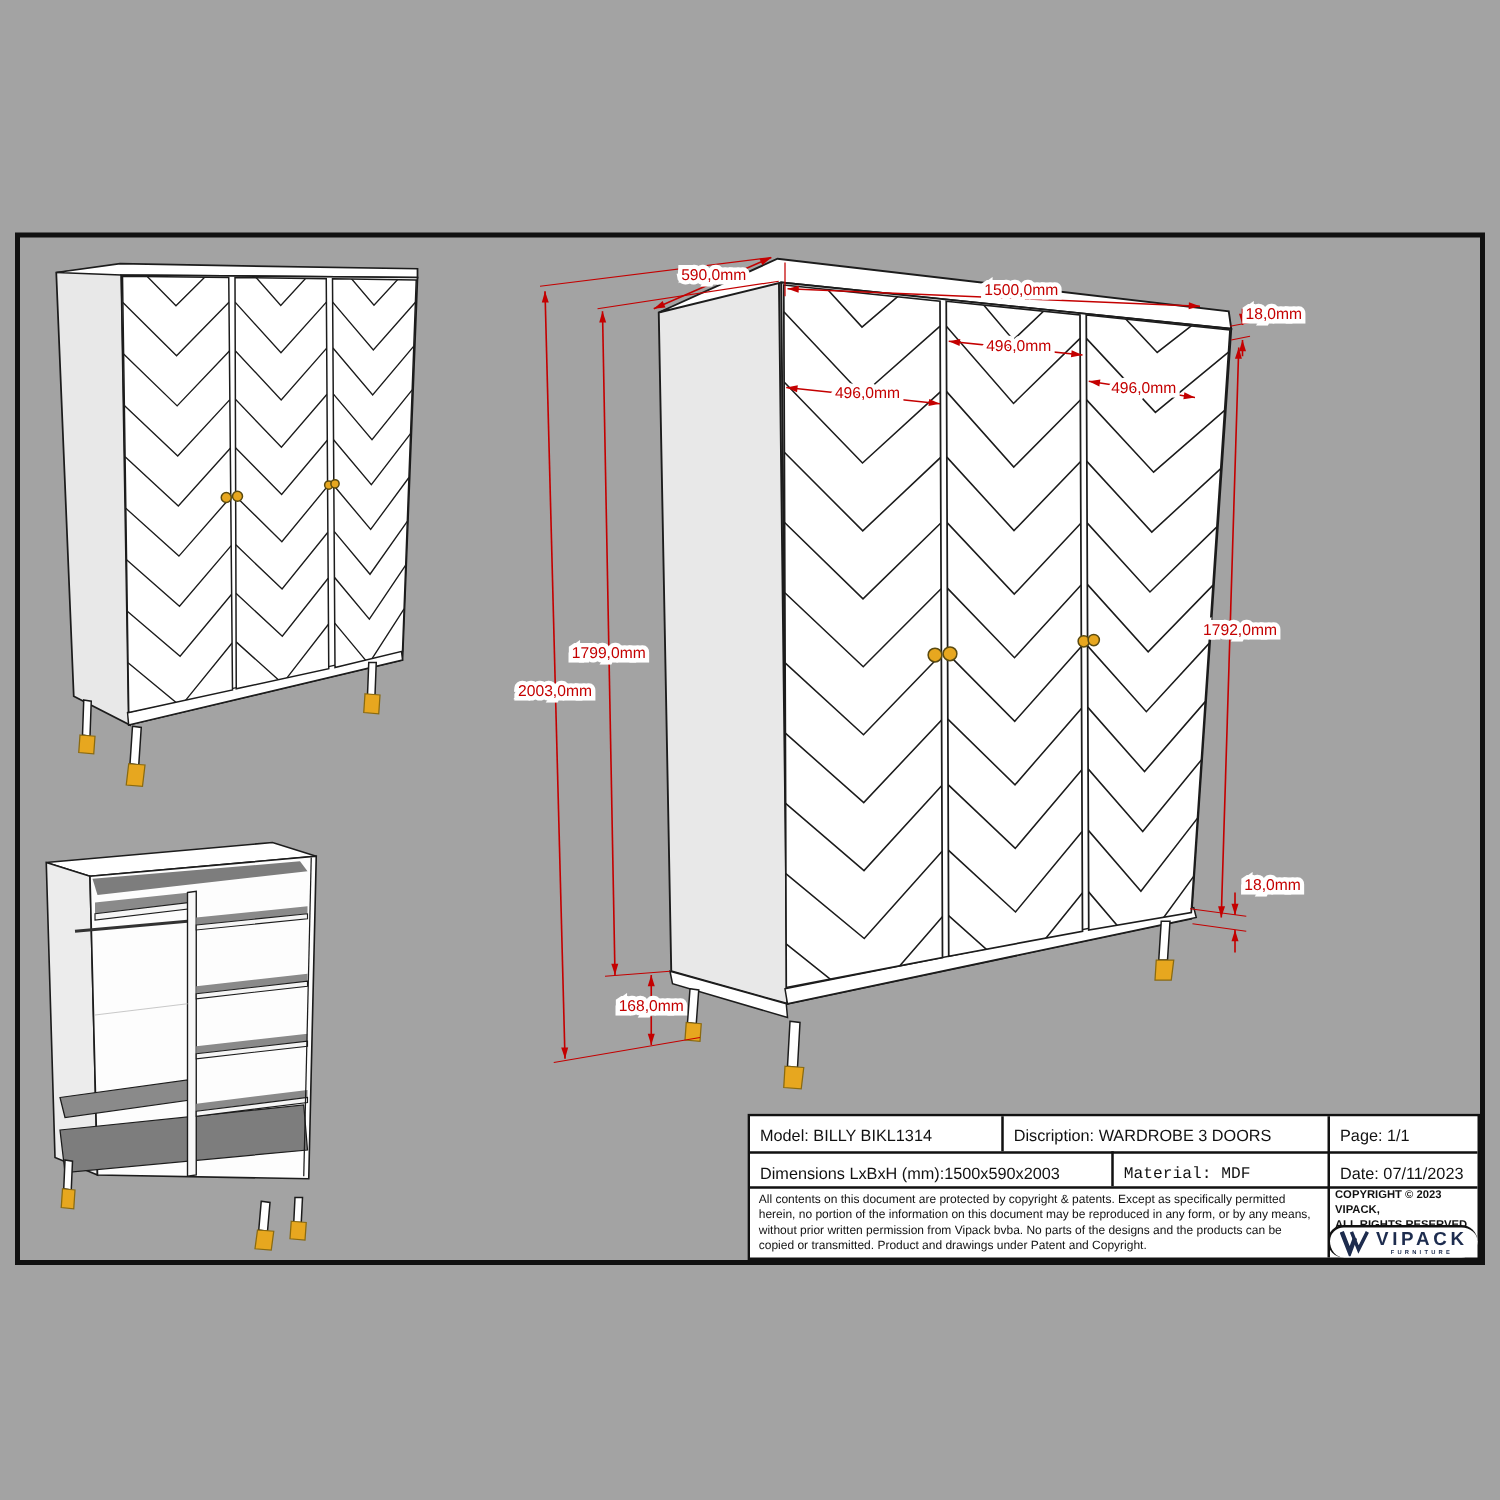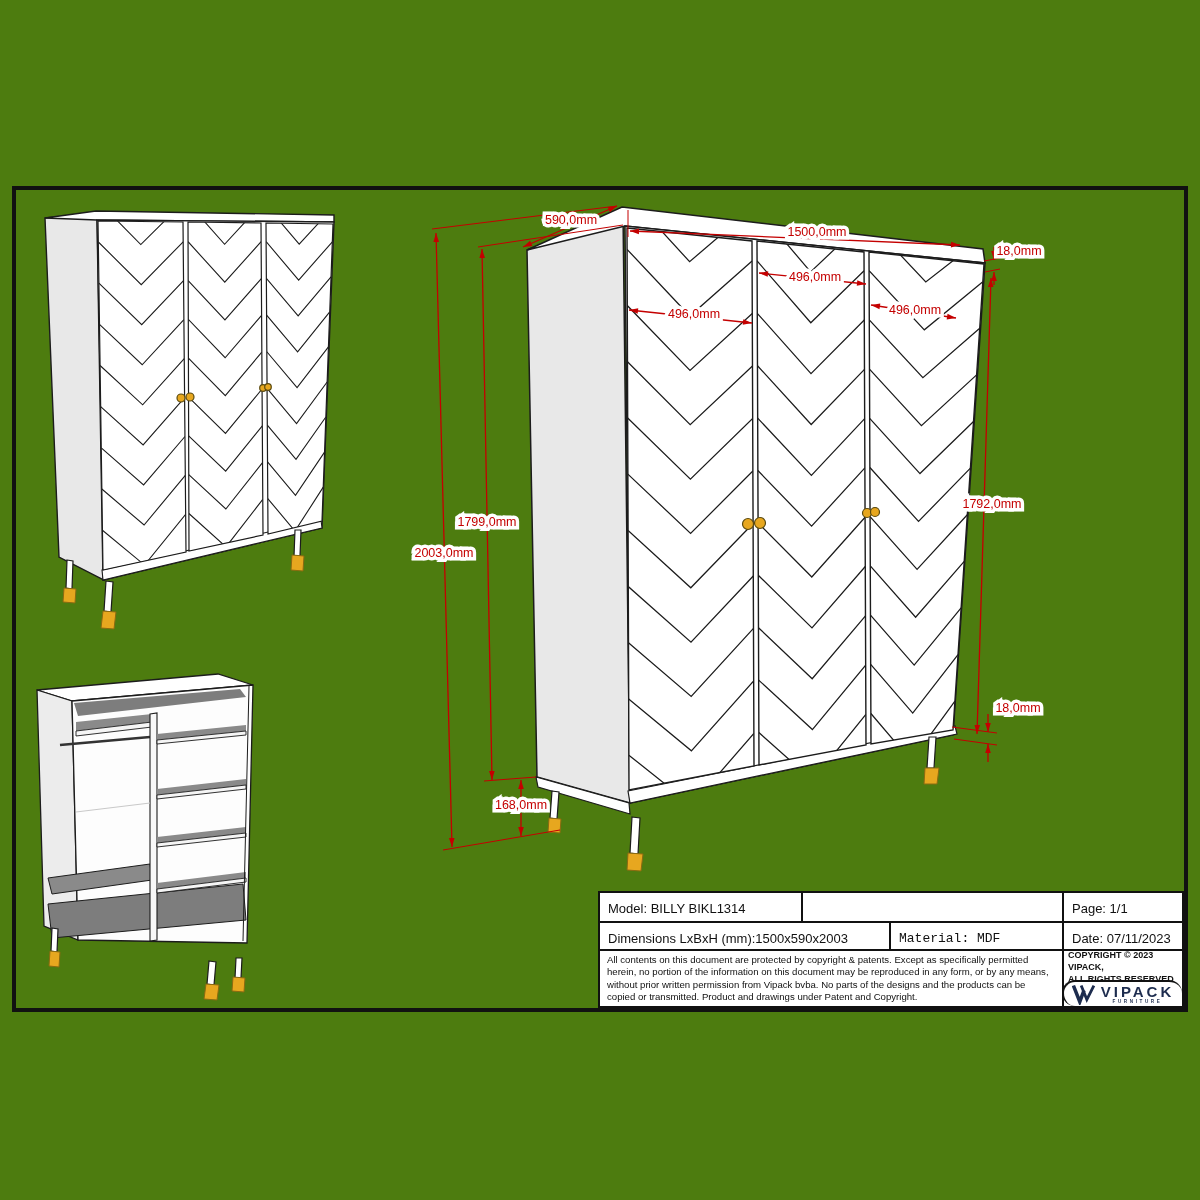--- a/index.html
+++ b/index.html
@@ -1,16 +1,16 @@
 <!DOCTYPE html>
 <html><head>
 <meta charset="utf-8">
 <style>
   html,body{margin:0;padding:0;background:#fff;}
-  #page{position:relative;width:1200px;height:1200px;background:#4d7c0f;overflow:hidden;
+  #page{position:relative;width:1200px;height:1200px;background:#a3a3a3;overflow:hidden;
         font-family:"Liberation Sans",sans-serif;}
   #frame{position:absolute;left:12px;top:186px;width:1176px;height:826px;
          border:4px solid #111;box-sizing:border-box;background:transparent;}
   #drawing{position:absolute;left:0;top:0;}
   
   #titleblock{position:absolute;left:598px;top:891px;width:586px;height:117px;
               border:2px solid #111;box-sizing:border-box;background:#fff;font-size:13px;color:#111;}
   .tb-div{position:absolute;background:#111;}
   .tb-cell{position:absolute;display:flex;align-items:center;padding:15px 8px;box-sizing:border-box;
            white-space:nowrap;overflow:hidden;}
@@ -281,20 +281,23 @@
 
     <div class="tb-div" style="left:0;top:28px;width:582px;height:2px;"></div>
     <div class="tb-div" style="left:0;top:56px;width:582px;height:2px;"></div>
     <div class="tb-div" style="left:201px;top:0;width:2px;height:28px;"></div>
     <div class="tb-div" style="left:289px;top:28px;width:2px;height:28px;"></div>
     <div class="tb-div" style="left:462px;top:0;width:2px;height:113px;"></div>
 
     <div class="tb-cell" style="left:0;top:0;width:201px;height:28px;">
       <span>Model: BILLY BIKL1314</span>
     </div>
+    <div class="tb-cell" style="left:203px;top:0;width:259px;height:28px;">
+      <span>Discription: WARDROBE 3 DOORS</span>
+    </div>
     <div class="tb-cell" style="left:464px;top:0;width:118px;height:28px;">
       <span>Page: 1/1</span>
     </div>
     <div class="tb-cell" style="left:0;top:30px;width:268px;height:26px;">
       <span>Dimensions LxBxH (mm):1500x590x2003</span>
     </div>
     <div class="tb-cell" style="left:291px;top:30px;width:171px;height:26px;font-family:Liberation Mono, monospace;">
       <span>Material: MDF</span>
     </div>
     <div class="tb-cell" style="left:464px;top:30px;width:118px;height:26px;">

